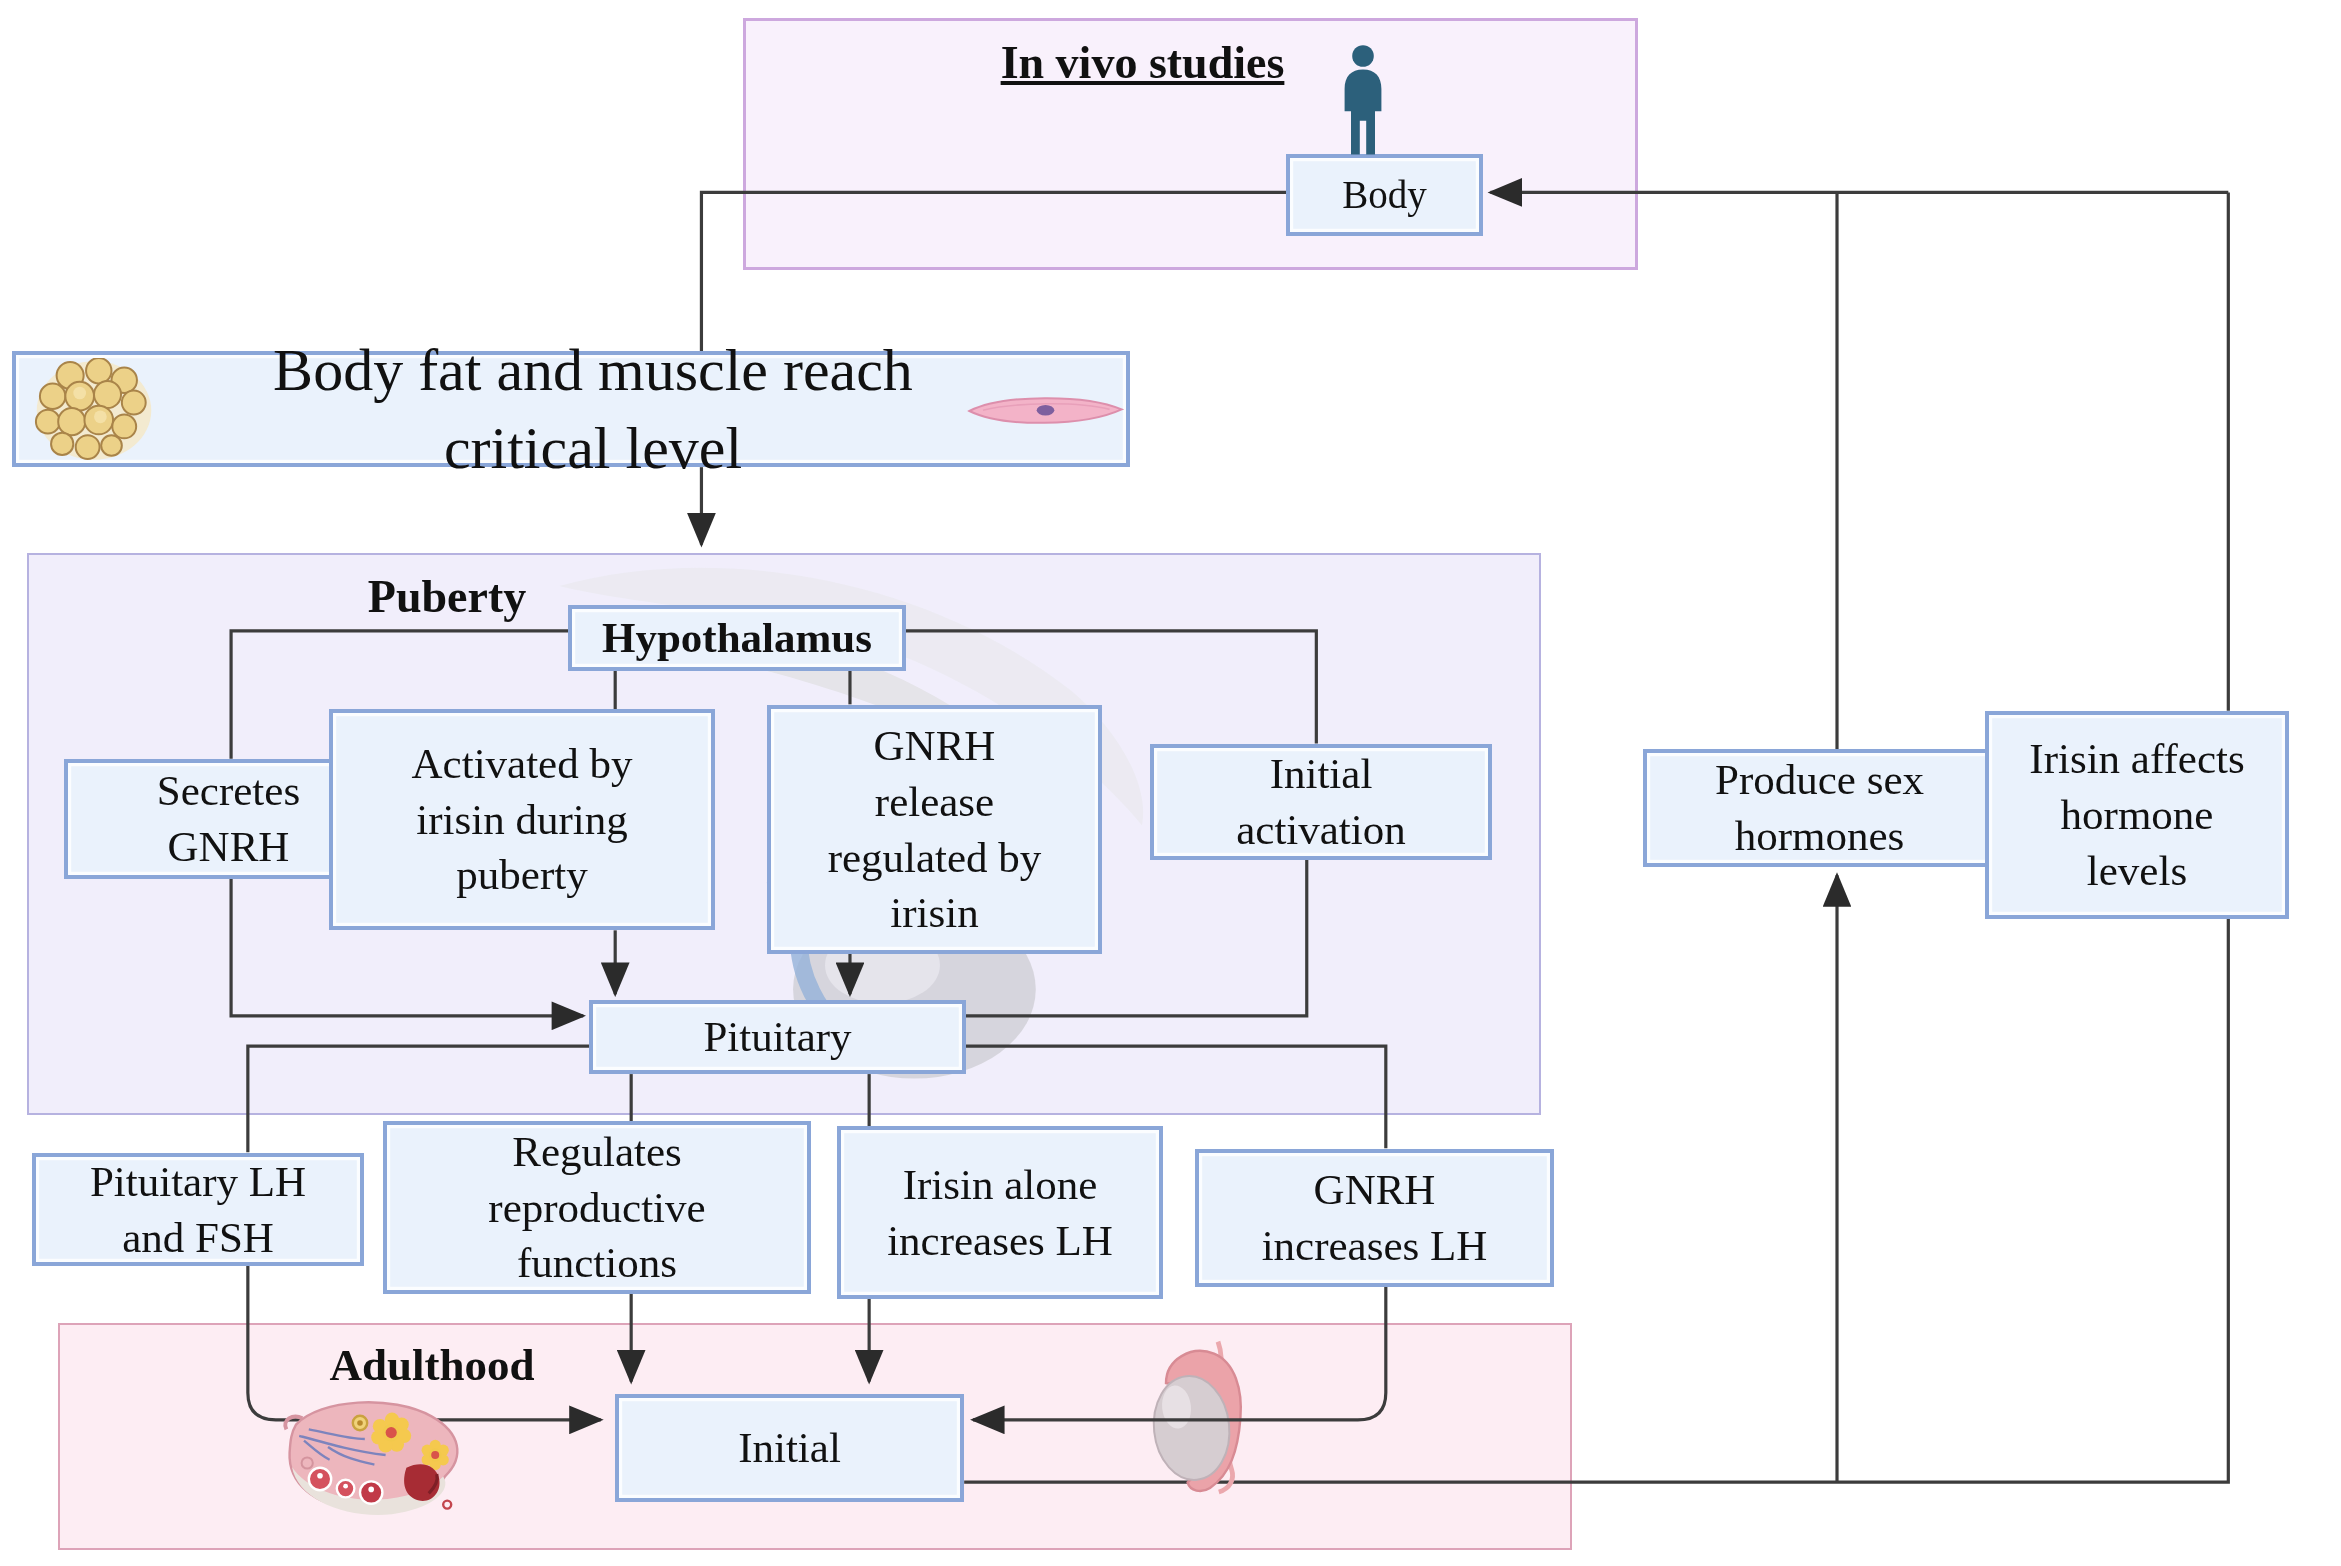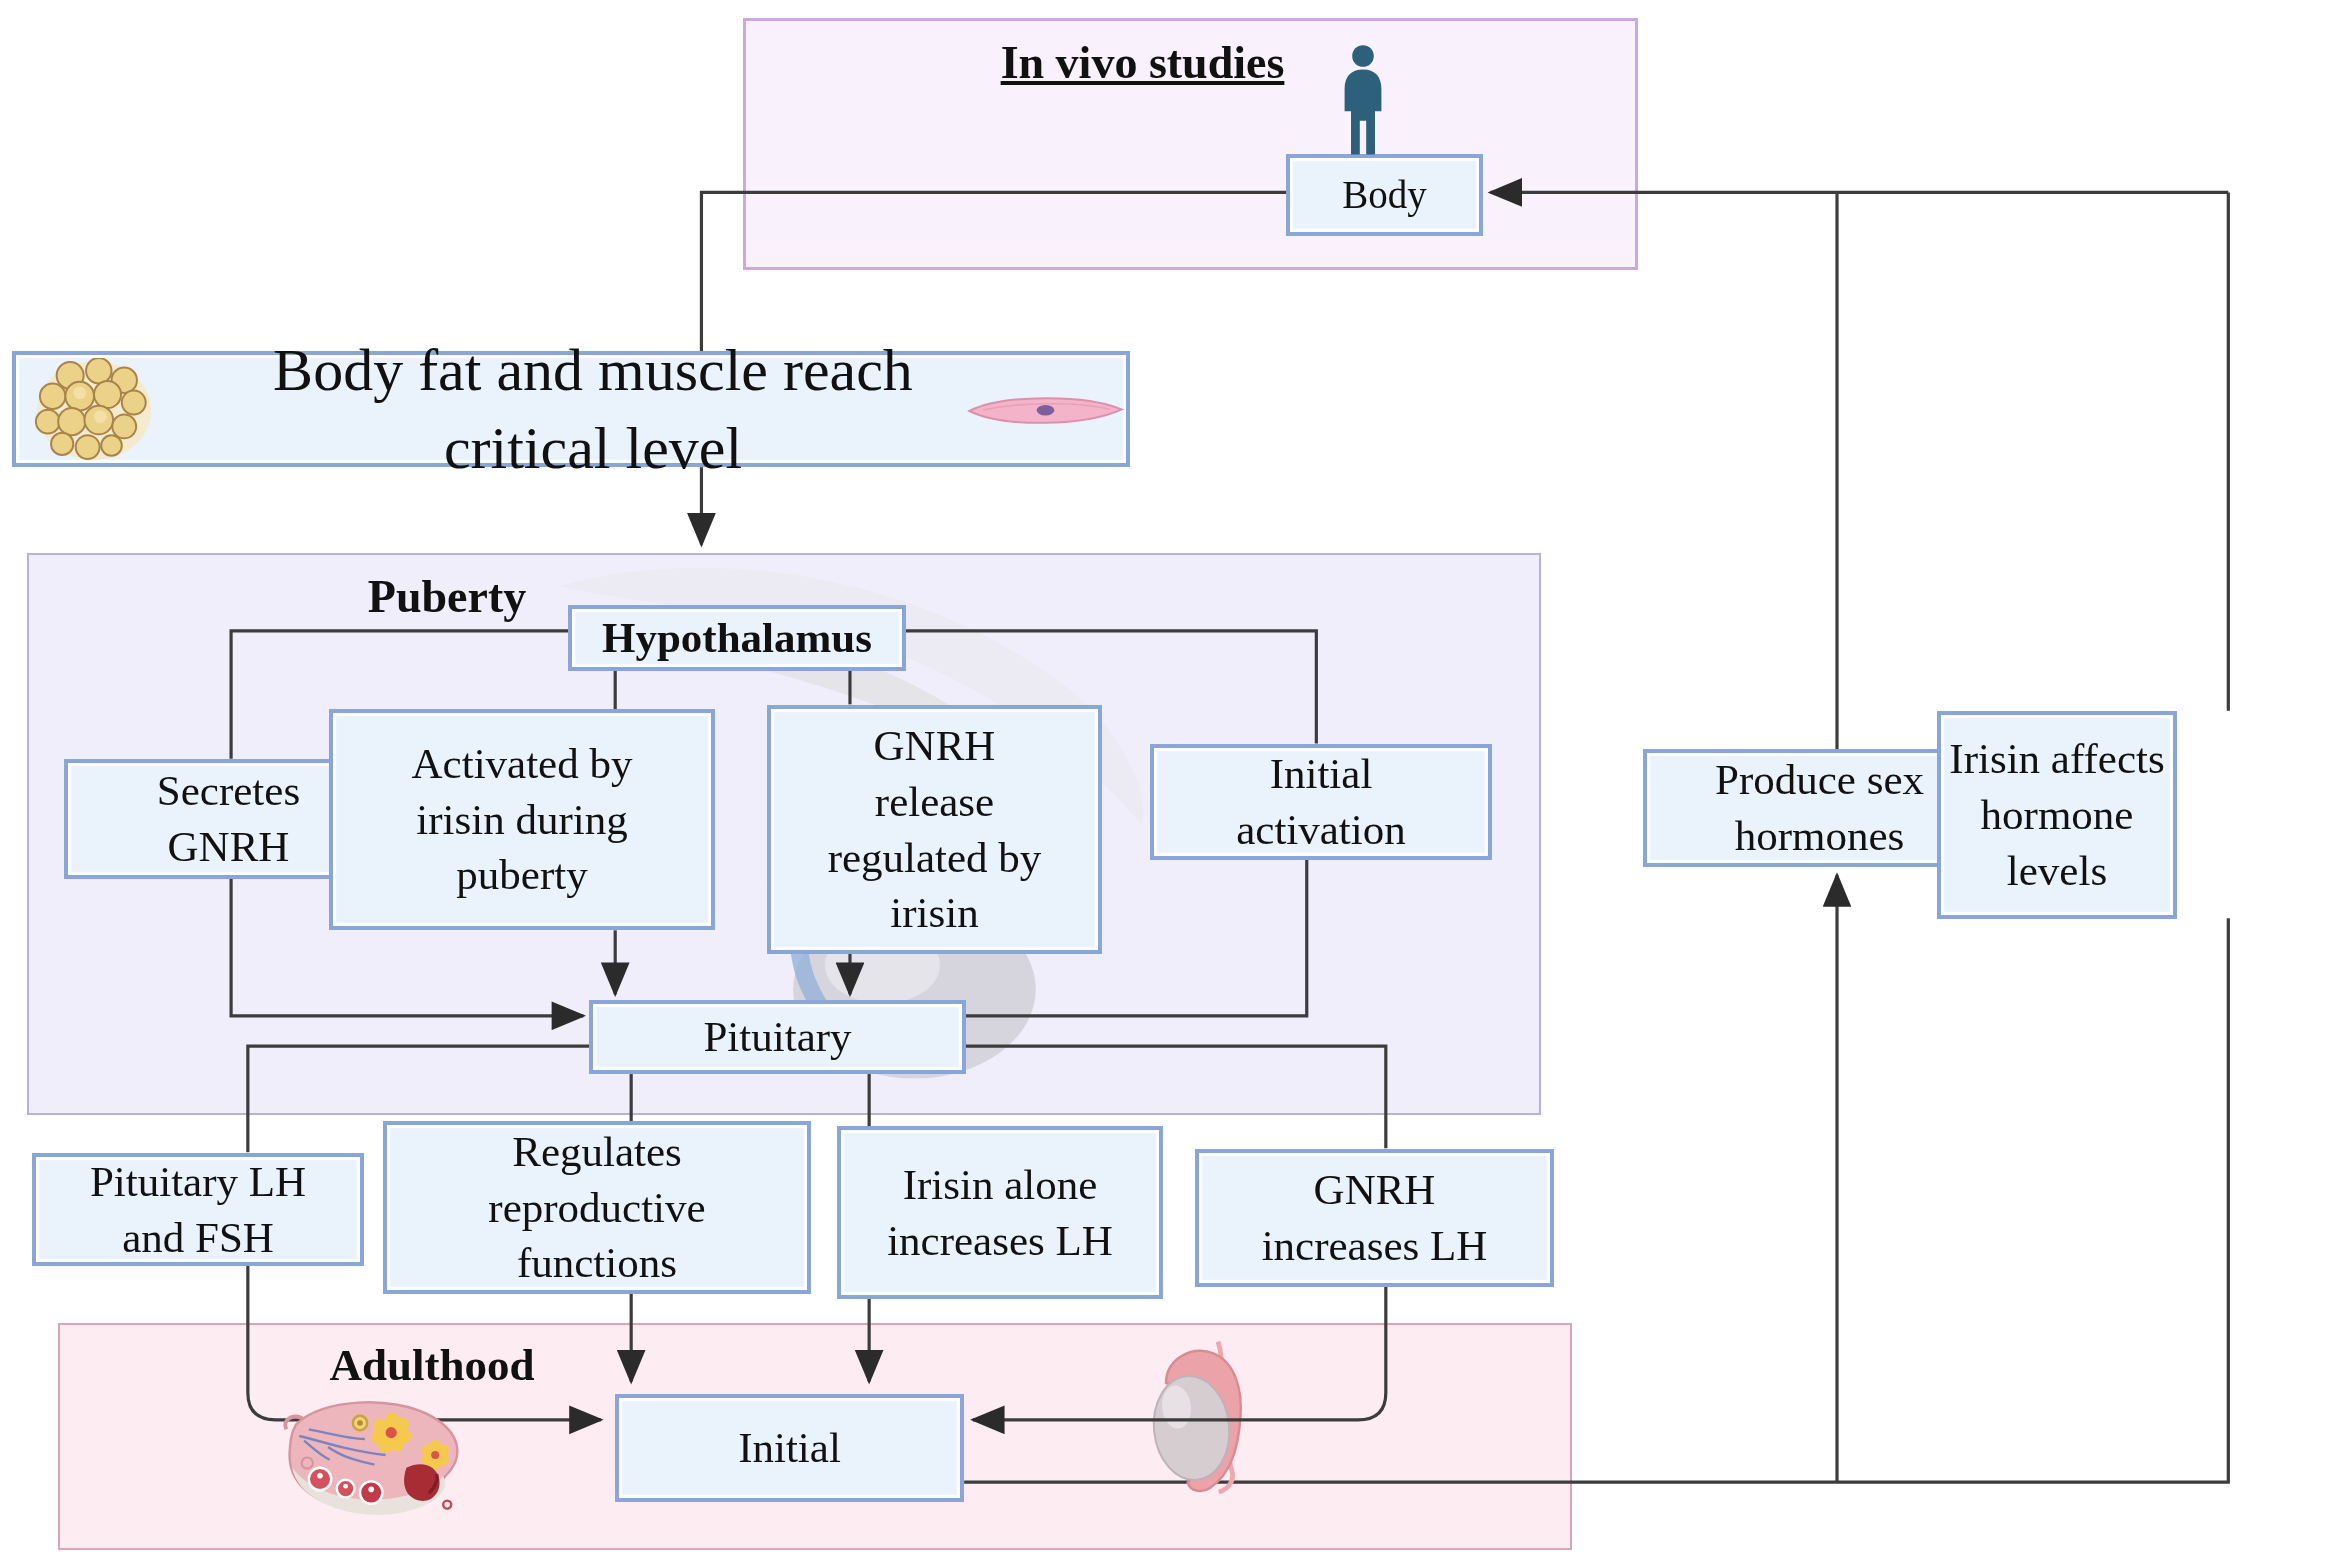--- a/index.html
+++ b/index.html
@@ -170,21 +170,21 @@
 increases LH</div>
 
   <div class="node" style="left:1195px;top:1149px;width:359px;height:138px;">GNRH
 increases LH</div>
 
   <div class="node" style="left:615px;top:1394px;width:349px;height:108px;">Initial</div>
 
   <div class="node" style="left:1643px;top:749px;width:353px;height:118px;">Produce sex
 hormones</div>
 
-  <div class="node" style="left:1937px;top:711px;width:240px;height:208px;">Irisin affects
+  <div class="node" style="left:1985px;top:711px;width:304px;height:208px;">Irisin affects
 hormone
 levels</div>
 
   <svg class="icon" style="left:1331px;top:44px;" width="64" height="112" viewBox="0 0 80 140">
     <circle cx="40" cy="15" r="13.5" fill="#2c607b"></circle>
     <path d="M40 32 C 25 32, 17 41, 17 56 L17 84 L25 84 L25 138 L36 138 L36 96 L44 96 L44 138 L55 138 L55 84 L63 84 L63 56 C 63 41, 55 32, 40 32 Z" fill="#2c607b"></path>
   </svg>
 
   <svg class="icon" style="left:30px;top:358px;" width="128" height="105" viewBox="0 0 160 132">
     <ellipse cx="80" cy="66" rx="72" ry="62" fill="#f3ead0"></ellipse>

